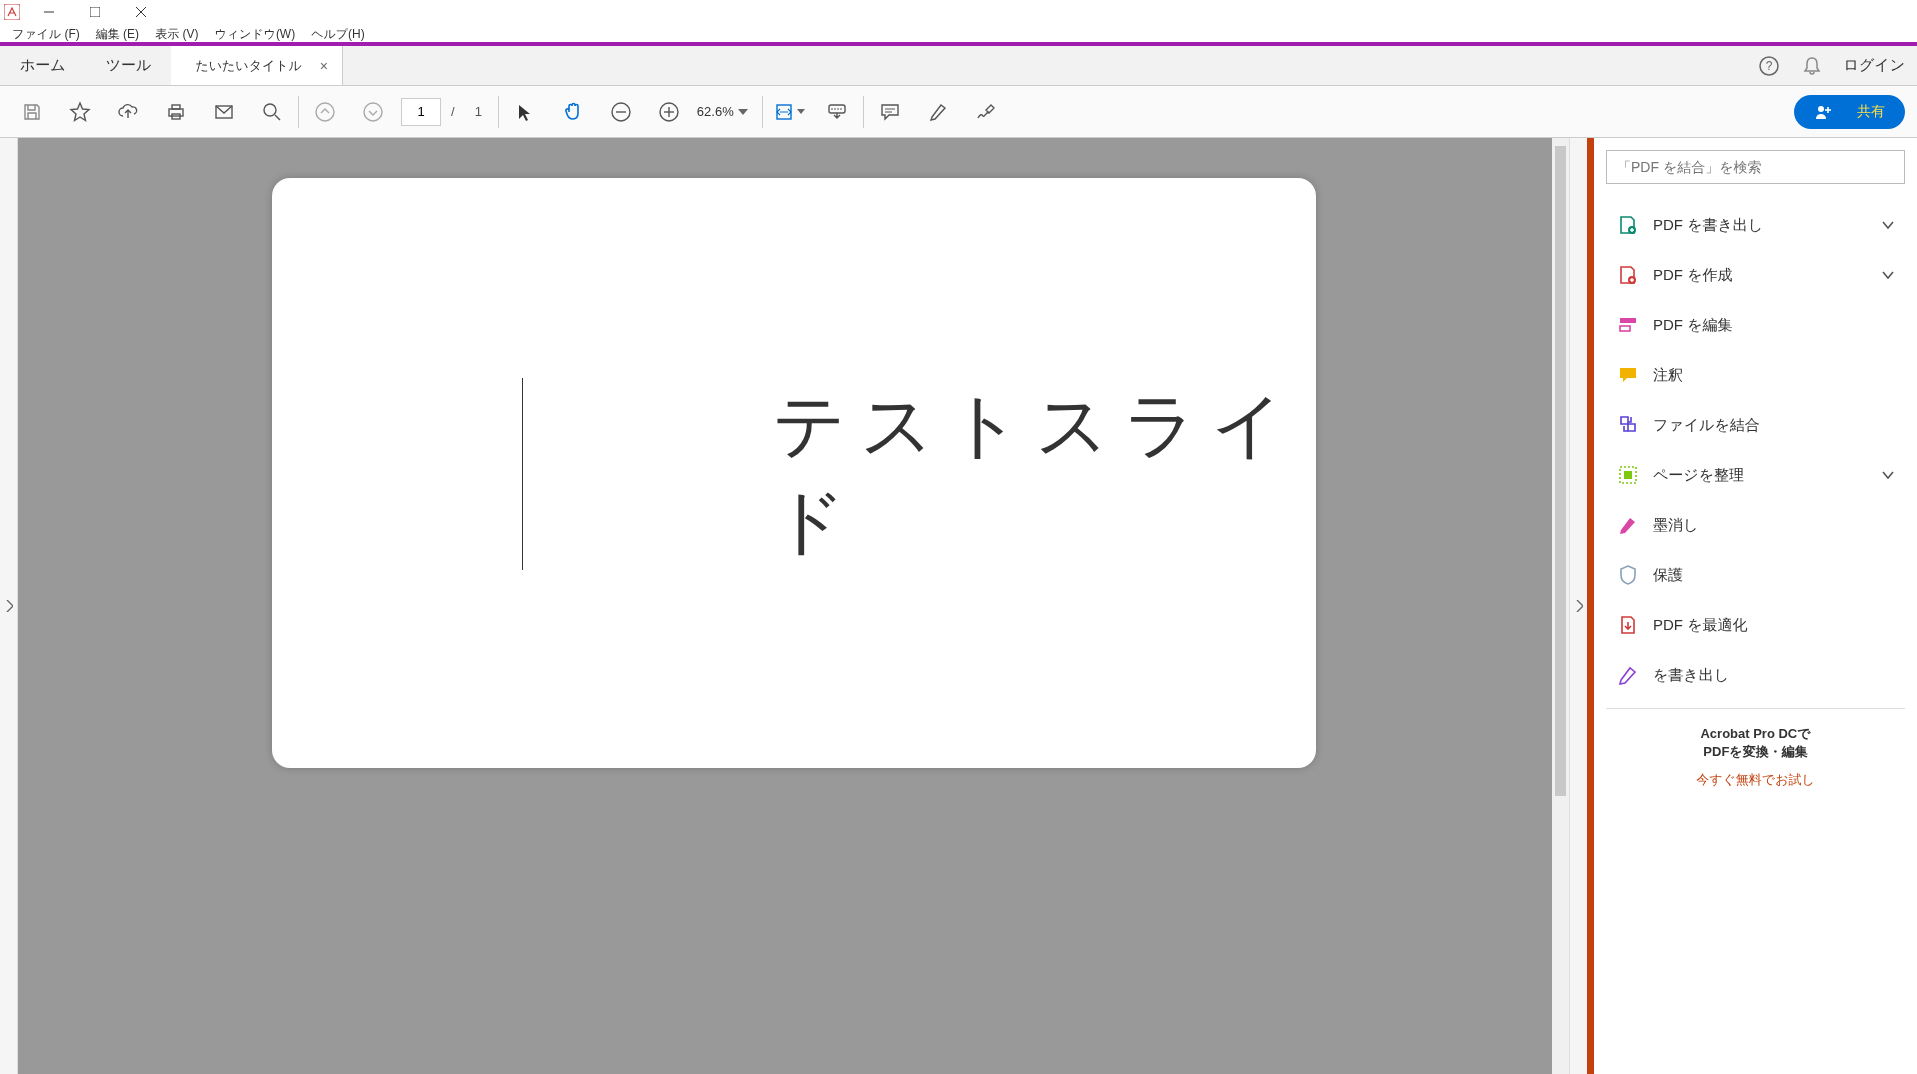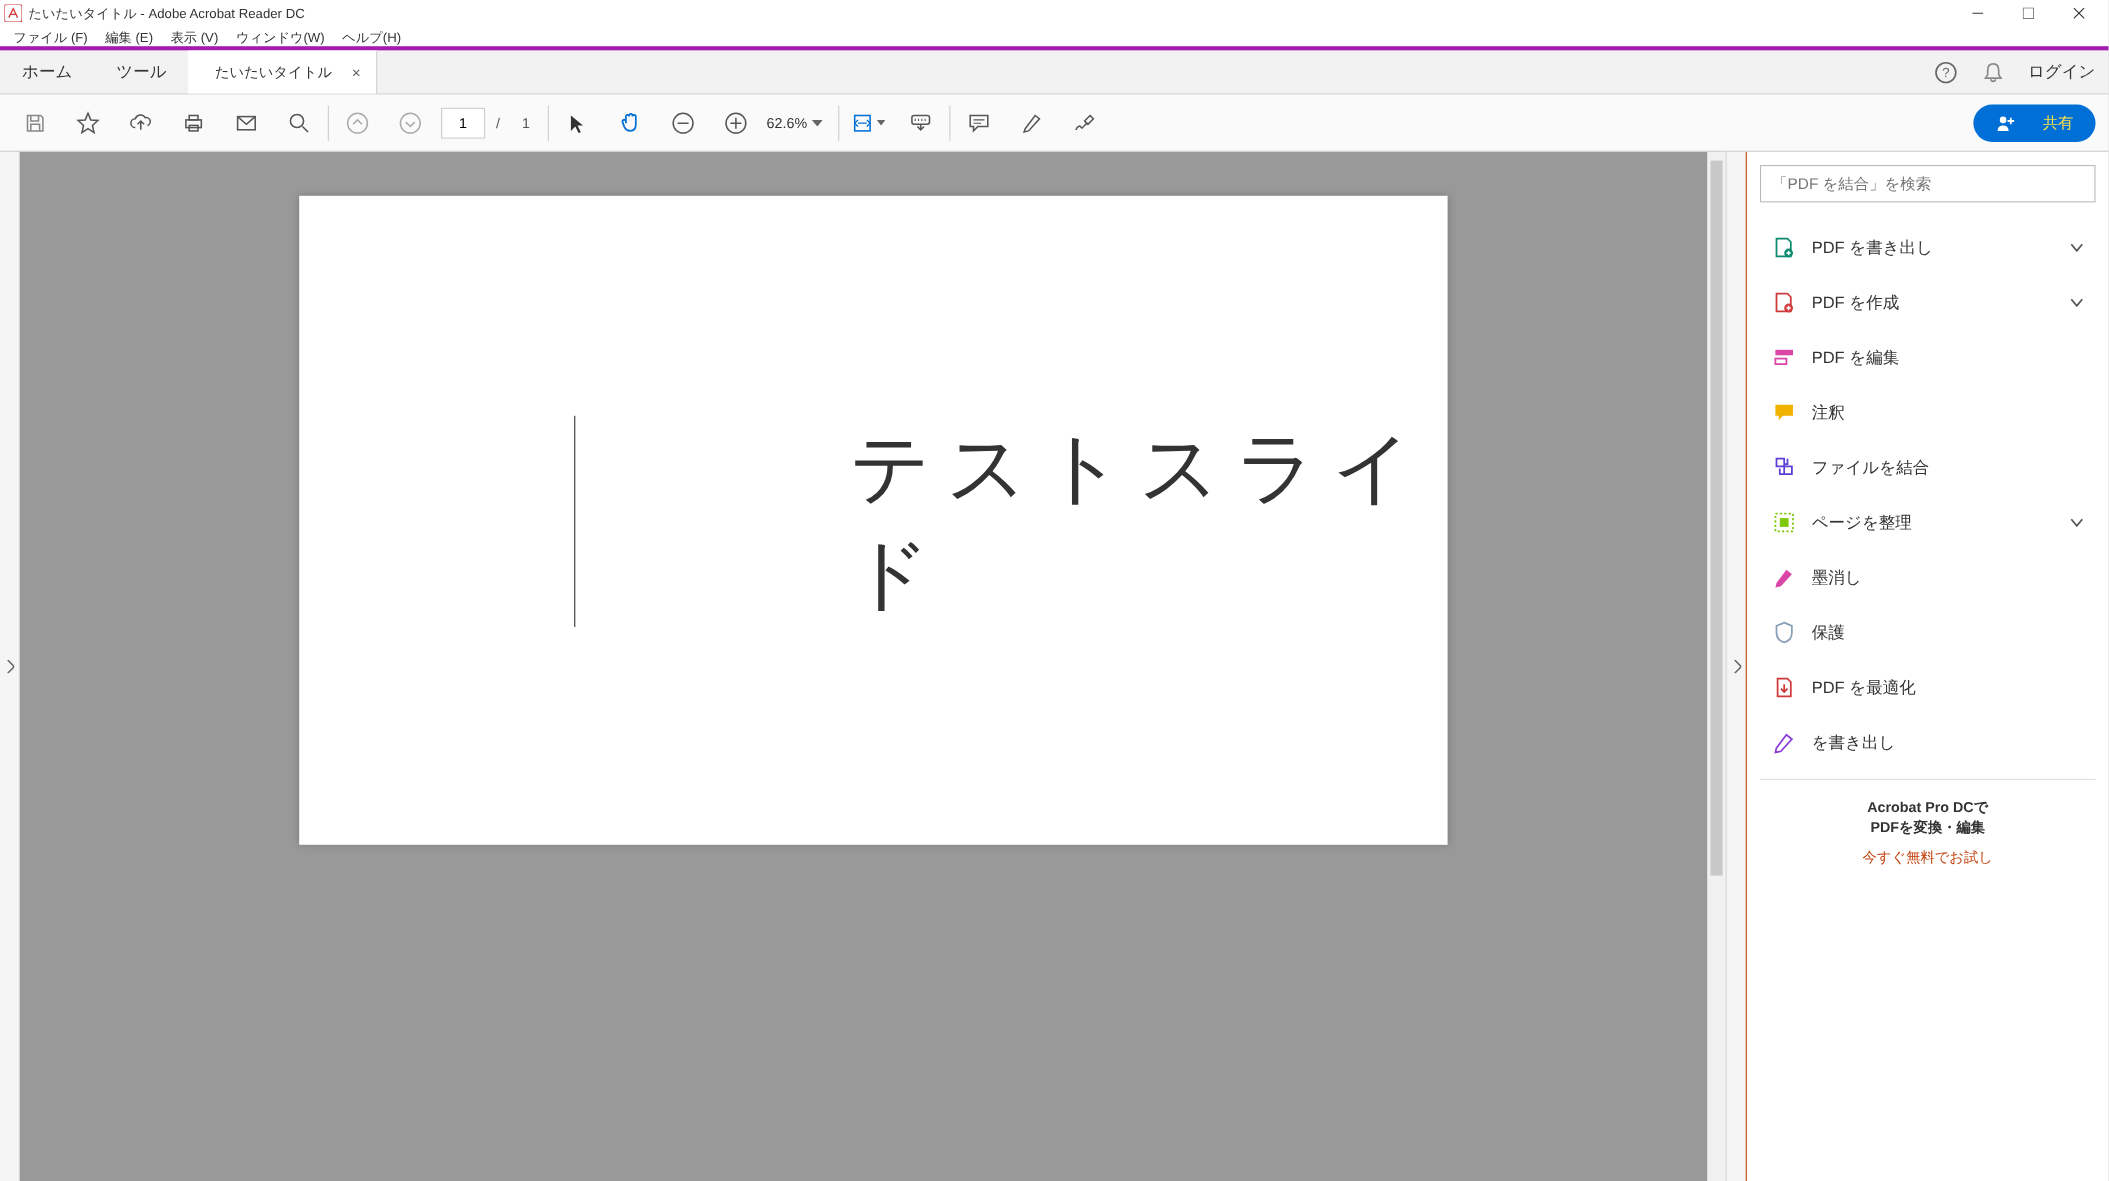--- a/index.html
+++ b/index.html
@@ -37,27 +37,27 @@
 .toolbar .zoom select, .toolbar .zoomval { border: none; background: transparent; font-size: 13px; }
 .toolbar .tspacer { flex: 1; }
 .toolbar .sharebtn { background: #006fd6; color: #fde047; border-radius: 20px; padding: 8px 20px; display: flex; align-items: center; gap: 25px; cursor: pointer; font-size: 14px; }
 .toolbar .active-tool { color: #006fd6; }
 .toolbar .gap { width: 8px; }
 
 
 .main { flex: 1; display: flex; overflow: hidden; }
 .docarea { flex: 1; display: flex; position: relative; }
 .doccanvas { flex: 1; background: #999; overflow: auto; display: flex; flex-direction: column; align-items: center; padding: 0; }
-.doccanvas .page { background: #fff; width: 100%; max-width: 1044px; height: 590px; margin-top: 40px; box-shadow: 0 0 8px rgba(0,0,0,.2); padding: 200px 0 0 0; }
+.doccanvas .page { background: #fff; width: 100%; max-width: 1044px; height: 590px; margin-top: 40px; box-shadow: 0 0 8px rgba(0,0,0,.2); padding: 200px 0 0 0; border-radius: 18px; }
 .doccanvas .page .slidetext { font-size: 72px; font-weight: 200; letter-spacing: 14px; padding-left: 250px; border-left: 1px solid #333; margin-left: 250px; font-family: "Yu Gothic Light", sans-serif; text-indent: 0; }
 .leftstrip { width: 18px; background: #f5f5f5; border-right: 1px solid #ddd; display: flex; align-items: center; justify-content: center; cursor: pointer; }
 .rightstrip { width: 18px; background: #f5f5f5; border-left: 1px solid #ddd; display: flex; align-items: center; justify-content: center; cursor: pointer; }
 
 
-.rightpanel { width: 330px; background: #fff; border-left: 1px solid #c2410c; display: flex; flex-direction: column; padding: 12px; gap: 0; overflow-y: auto; }
+.rightpanel { width: 330px; background: #fff; border-left: 7px solid #c2410c; display: flex; flex-direction: column; padding: 12px; gap: 0; overflow-y: auto; }
 .rightpanel .search { border: 1px solid #bbb; padding: 8px 10px; font-size: 14px; color: #888; margin-bottom: 16px; background: #fff; }
 .rightpanel .tool { display: flex; align-items: center; gap: 14px; padding: 13px 10px; cursor: pointer; font-size: 15px; border: 1px solid transparent; border-radius: 2px; }
 .rightpanel .tool .ticon { width: 22px; height: 22px; flex-shrink: 0; display: flex; align-items: center; justify-content: center; }
 .rightpanel .tool .tlabel { flex: 1; }
 .rightpanel .tool .chev { color: #666; }
 .rightpanel .promo { border-top: 1px solid #ddd; margin-top: 8px; padding-top: 16px; text-align: center; font-size: 13px; }
 .rightpanel .promo .link { color: #c2410c; cursor: pointer; margin-top: 10px; display: block; font-size: 13px; }
 
 svg { display: block; }
 </style>
@@ -66,21 +66,20 @@
 
 <div class="app">
 
   <div class="titlebar">
     <span class="app-icon">
       <svg width="16" height="16" viewBox="0 0 16 16">
           <rect x="0" y="0" width="16" height="16" rx="2" fill="#fff" stroke="#d03a3a"></rect>
           <path d="M4 12 L8 4 L12 12 M6 9 H10" stroke="#d03a3a" fill="none" stroke-width="1.2"></path>
         </svg>
     </span>
-    <span class="title">たいたいタイトル - Adobe Acrobat Reader DC</span>
     <div class="winctrls">
       <div class="winbtn">
           <svg width="10" height="10">
             <line x1="0" y1="5" x2="10" y2="5" stroke="#333"></line>
           </svg>
         </div>
       <div class="winbtn">
           <svg width="10" height="10">
             <rect x="0" y="0" width="10" height="10" fill="none" stroke="#333"></rect>
           </svg>

